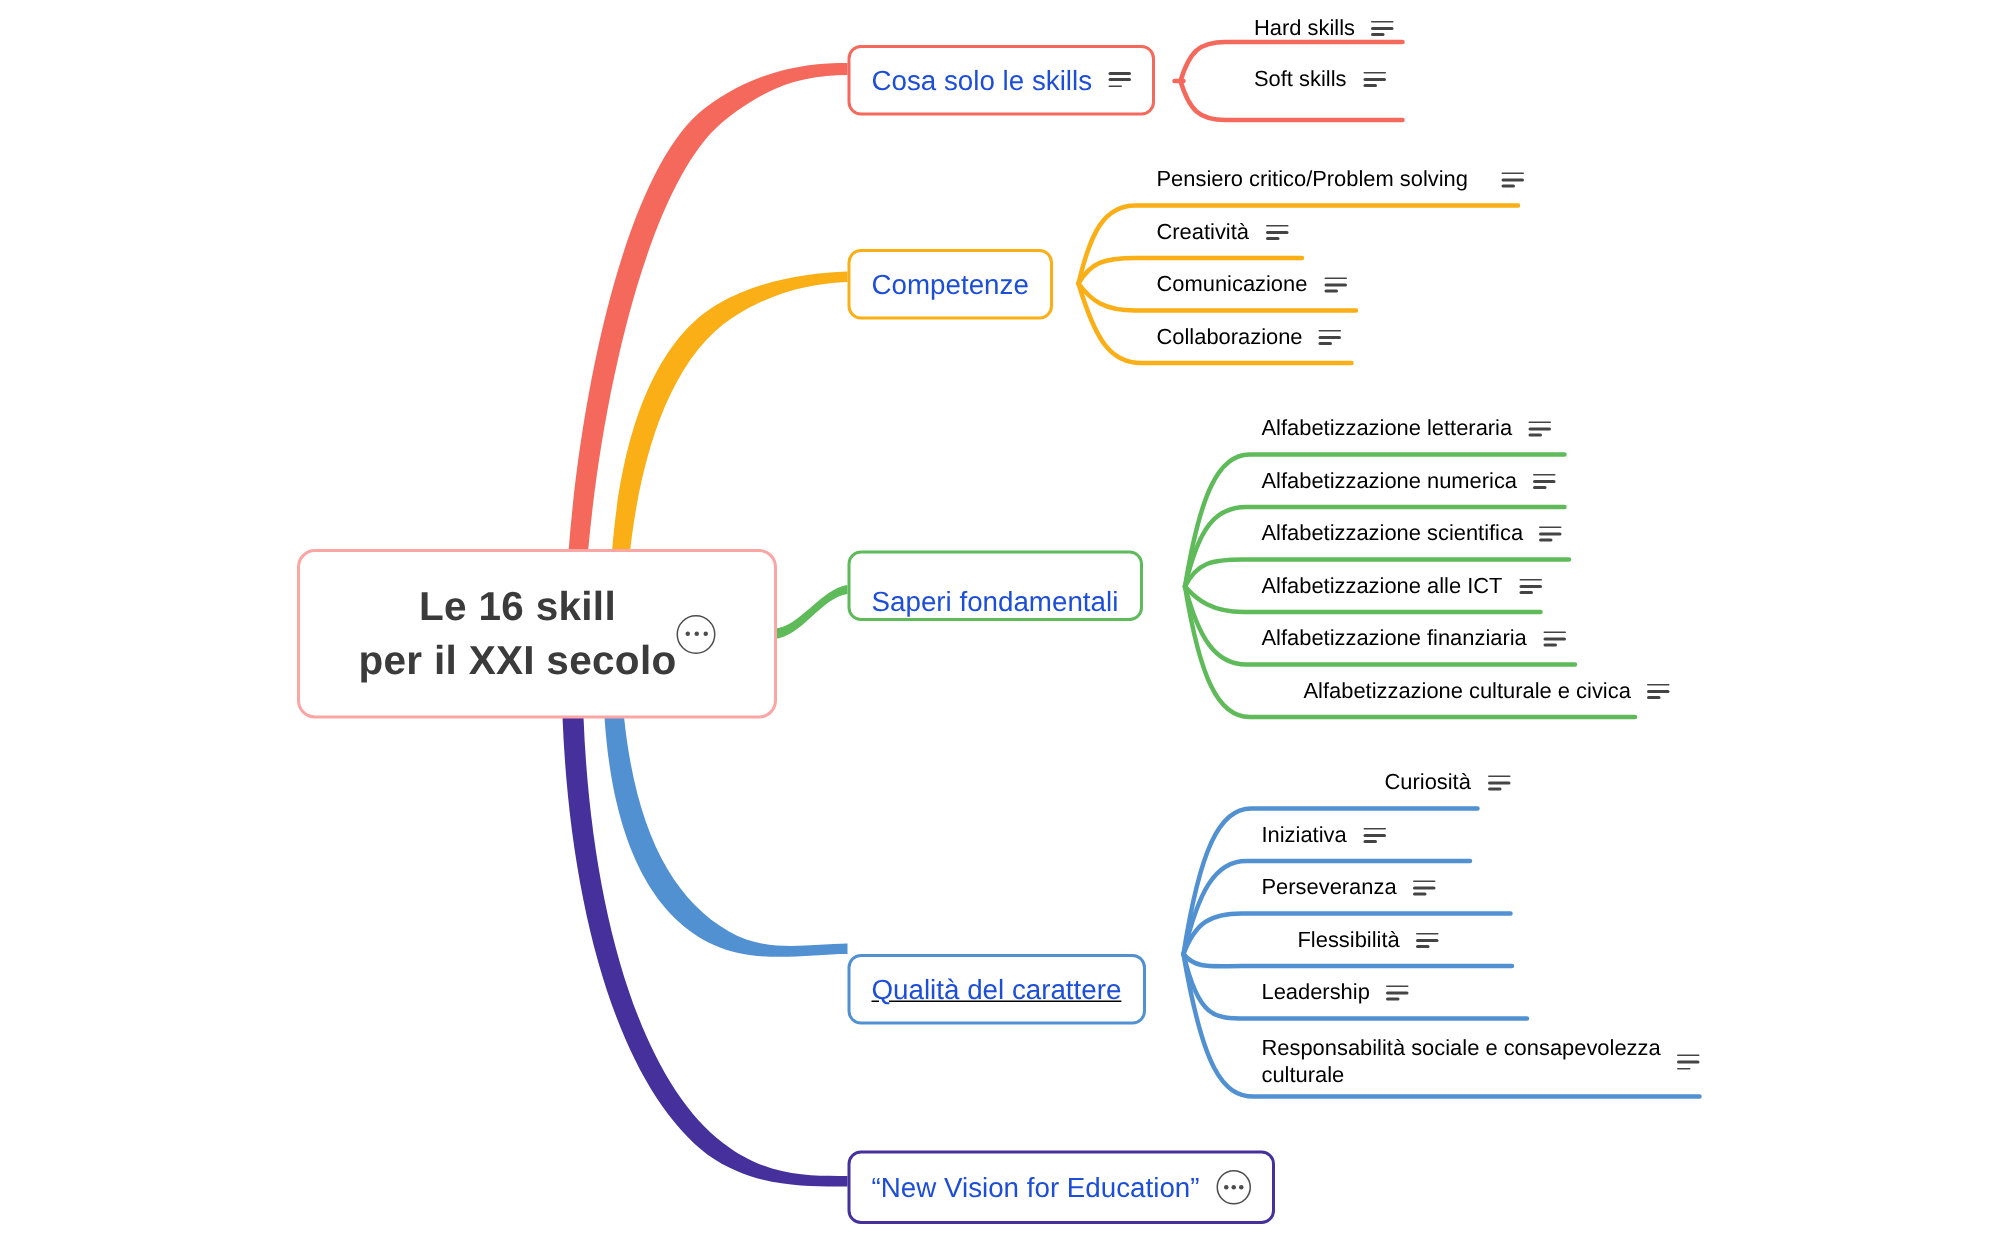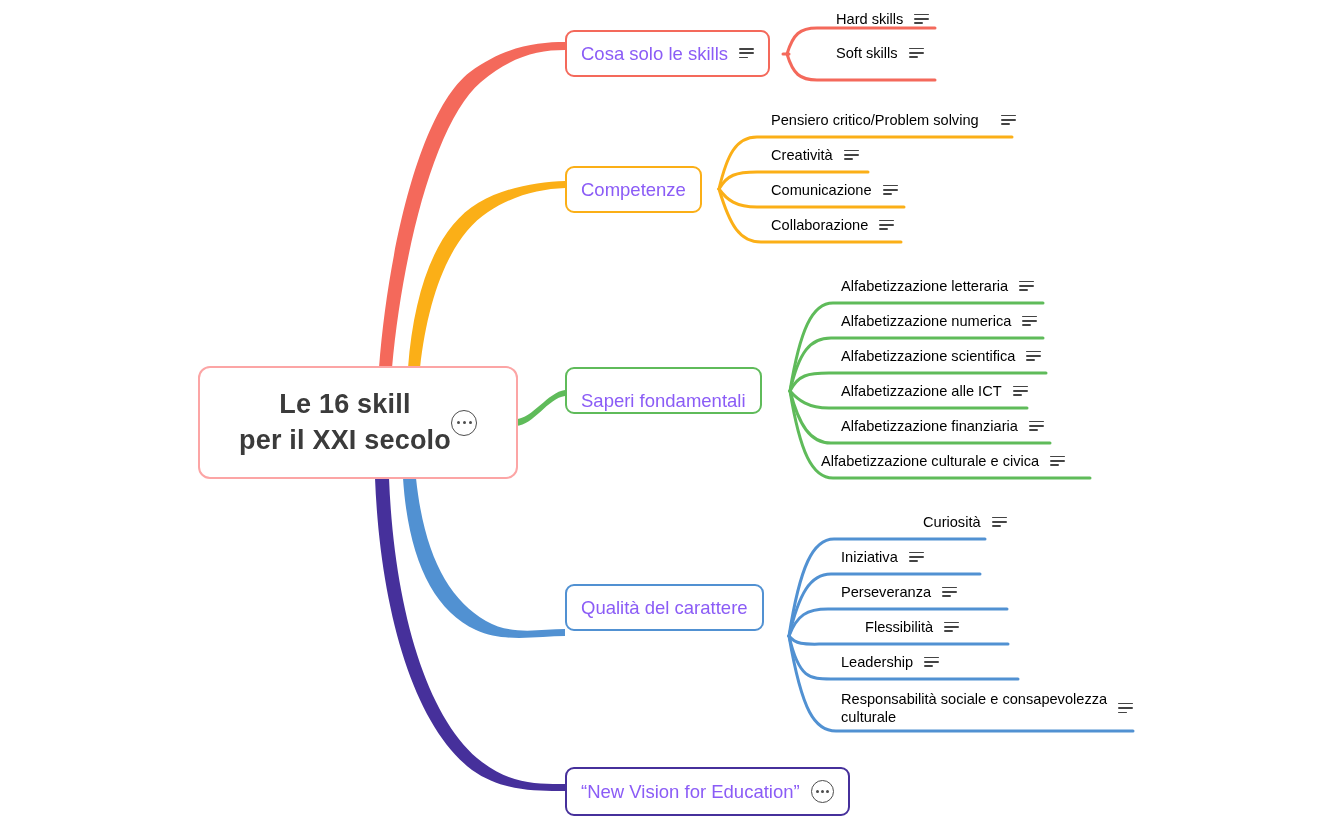--- a/index.html
+++ b/index.html
@@ -64,21 +64,21 @@
     border-radius: 9px;
     background: #ffffff;
     display: flex;
     align-items: center;
     padding: 0 14px;
     height: 47px;
     z-index: 4;
   }
   .branch-label {
     font-size: 18.5px;
-    color: #8b5cf6;
+    color: #1d4ed8;
     white-space: nowrap;
   }
   .branch-node .note-icon,
   .branch-node .more-icon {
     margin-left: 11px;
   }
 
   
   .leaf {
     position: absolute;
@@ -299,30 +299,30 @@
       </span>
   </div>
   <div class="leaf" style="left:841px; top:417px;">
     <span class="leaf-label">Alfabetizzazione finanziaria</span>
     <span class="note-icon">
         <i></i>
         <i></i>
         <i></i>
       </span>
   </div>
-  <div class="leaf" style="left:821px; top:452px;justify-content:flex-end;">
+  <div class="leaf" style="left:869px; top:452px;justify-content:flex-end;">
     <span class="leaf-label">Alfabetizzazione culturale e civica</span>
     <span class="note-icon">
         <i></i>
         <i></i>
         <i></i>
       </span>
   </div>
 
-  <div class="branch-node" style="left:565px; top:584px; border-color:#5191d2;">
+  <div class="branch-node" style="left:565px; top:636px; border-color:#5191d2;text-decoration:underline;">
     <span class="branch-label">Qualità del carattere</span>
   </div>
   <div class="leaf" style="left:883px; top:513px;margin-left:40px;">
     <span class="leaf-label">Curiosità</span>
     <span class="note-icon">
         <i></i>
         <i></i>
         <i></i>
       </span>
   </div>

